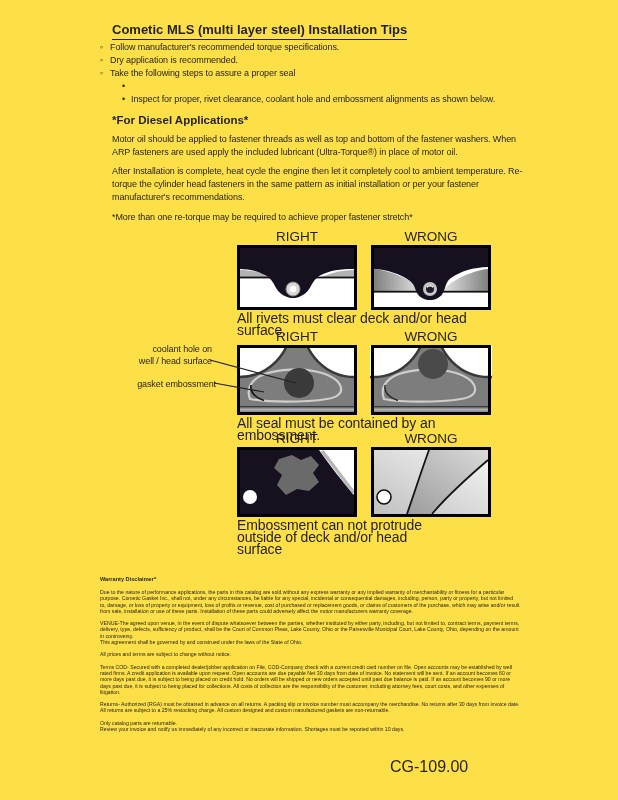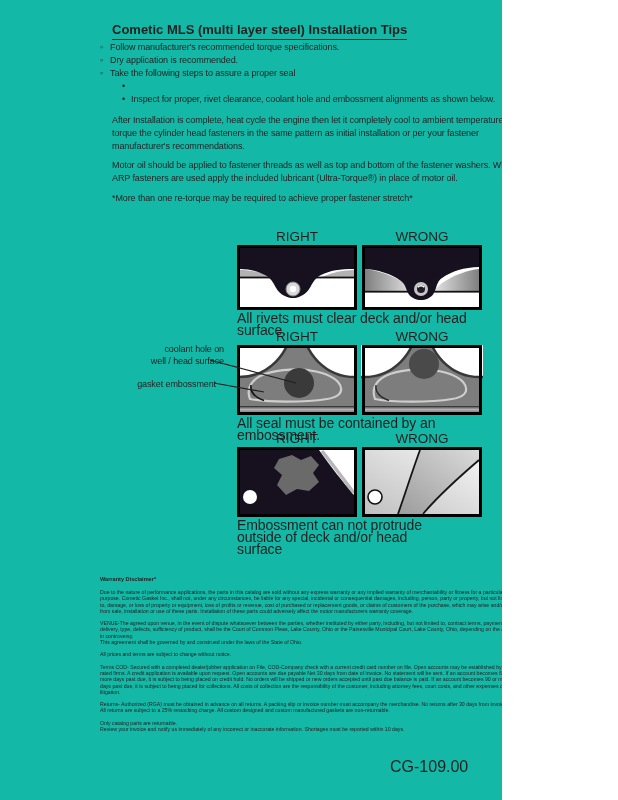--- a/index.html
+++ b/index.html
@@ -1,17 +1,17 @@
 <!DOCTYPE html>
 <html><head>
 <meta charset="utf-8">
 <style>
   html,body { margin:0; padding:0; background:#ffffff; }
   .page {
-    position:relative; width:502px; height:800px; background:#14b8a6;
+    position:relative; width:618px; height:800px; background:#fde047;
     font-family:"Liberation Sans", sans-serif; color:#231f20; overflow:hidden;
   }
   .abs { position:absolute; }
 
   
   .title {
     left:112px; top:23px; font-size:13px; font-weight:bold; line-height:14px;
     padding-bottom:2px; border-bottom:1.5px solid #231f20; display:inline-block;
   }
 
@@ -23,21 +23,21 @@
   .b-row.sub { margin-left:22px; }
   .b-row.sub .mark { width:9px; }
 
   
   .diesel { left:112px; top:114px; width:412px; }
   .diesel h2 { margin:0 0 6px 0; font-size:11.5px; line-height:13px; font-weight:bold; }
   .body-text { font-size:9px; letter-spacing:-0.1px; line-height:13px; margin:0 0 6px 0; }
 
   
   .fig-row { position:absolute; left:237px; width:252px; }
-  .fig-cols { display:flex; gap:4px; }
+  .fig-cols { display:flex; gap:13px; }
   .fig-col { display:flex; flex-direction:column; }
   .fig-label { text-align:center; font-size:13.5px; line-height:16px; height:16px; }
   .fig-col svg { display:block; }
   .fig-caption { font-size:14px; letter-spacing:-0.1px; line-height:12px; margin-top:2px; }
 
   .anno { position:absolute; text-align:right; font-size:9px; letter-spacing:-0.1px;
           line-height:11.5px; }
   .leader { position:absolute; left:208px; top:352px; }
 
   
@@ -71,22 +71,23 @@
     <div class="b-row sub">
       <span class="mark">•</span>
     </div>
     <div class="b-row sub">
       <span class="mark">•</span>
       <span>Inspect for proper, rivet clearance, coolant hole and embossment alignments as shown below.</span>
     </div>
   </div>
 
   <div class="abs diesel">
+    <h2>*For Diesel Applications*</h2>
+    <p class="body-text">Motor oil should be applied to fastener threads as well as top and bottom of the fastener washers. When ARP fasteners are used apply the included lubricant (Ultra-Torque®) in place of motor oil.</p>
     <p class="body-text">After Installation is complete, heat cycle the engine then let it completely cool to ambient temperature. Re-torque the cylinder head fasteners in the same pattern as initial installation or per your fastener manufacturer's recommendations.</p>
-    <p class="body-text">Motor oil should be applied to fastener threads as well as top and bottom of the fastener washers. When ARP fasteners are used apply the included lubricant (Ultra-Torque®) in place of motor oil.</p>
     <p class="body-text" style="margin-top:7px">*More than one re-torque may be required to achieve proper fastener stretch*</p>
   </div>
 
   <div class="fig-row" style="top:229px">
     <div class="fig-cols">
       <div class="fig-col" style="width:120px">
         <div class="fig-label">RIGHT</div>
         <svg width="120" height="65" viewBox="0 0 120 65">
           <rect x="1.5" y="1.5" width="117" height="62" fill="#ffffff"></rect>
           <path d="M3,25 C13,25 23,27 33,31 L38,33 L3,33 Z" fill="#b2b2b2"></path>
@@ -155,21 +156,21 @@
           <rect x="3" y="61" width="114" height="6.5" fill="#909090"></rect>
           <rect x="3" y="61" width="114" height="1.4" fill="#3a3a3a"></rect>
           <rect x="3" y="64.2" width="114" height="1.1" fill="#bdbdbd"></rect>
           <rect x="1.5" y="1.5" width="117" height="67" fill="none" stroke="#000000" stroke-width="3"></rect>
         </svg>
       </div>
     </div>
     <div class="fig-caption">All seal must be contained by an embossment.</div>
   </div>
 
-  <div class="anno" style="left:108px; top:344px; width:116px">
+  <div class="anno" style="left:96px; top:344px; width:116px">
     <div>coolant hole on</div>
     <div>well / head surface</div>
   </div>
   <div class="anno" style="left:96px; top:379px; width:120px">gasket embossment</div>
   <svg class="leader" width="92" height="44" viewBox="0 0 92 44">
     <line x1="2" y1="8" x2="88" y2="31" stroke="#231f20" stroke-width="1.2"></line>
     <line x1="6" y1="31" x2="56" y2="40" stroke="#231f20" stroke-width="1.2"></line>
   </svg>
 
   <div class="fig-row" style="top:431px">

